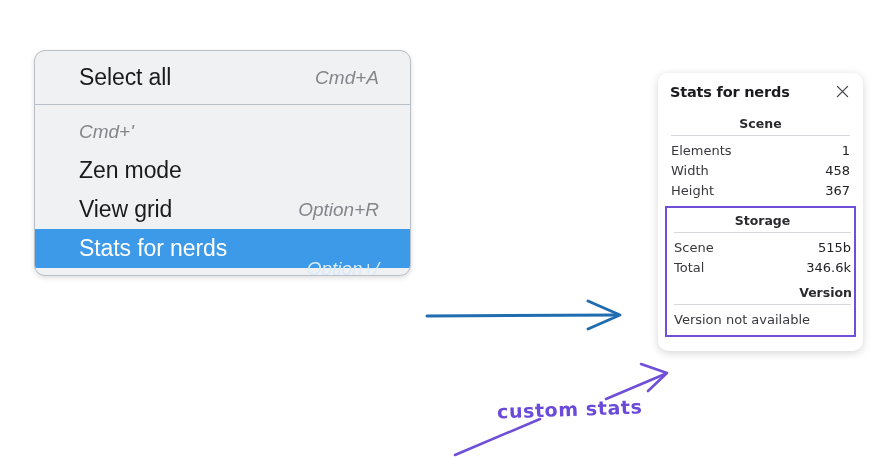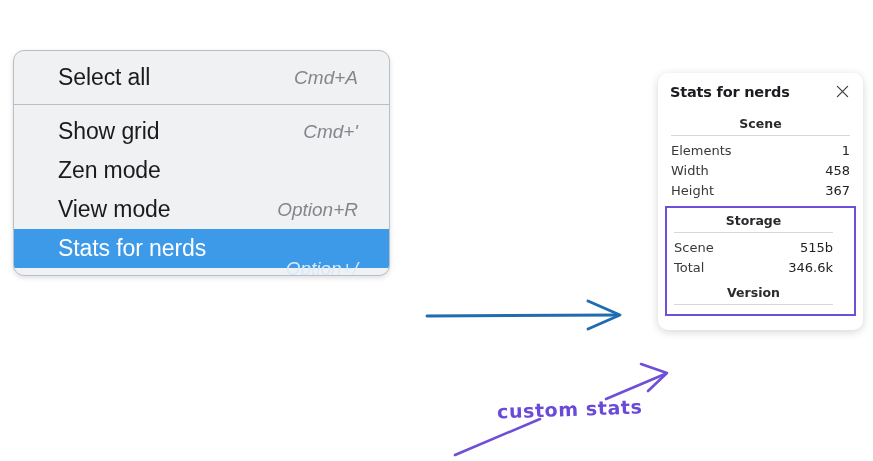--- a/index.html
+++ b/index.html
@@ -11,21 +11,21 @@
     height: 461px;
     background: #ffffff;
     font-family: "Liberation Sans", sans-serif;
     position: relative;
     overflow: hidden;
   }
 
   
   #context-menu {
     position: absolute;
-    left: 13px;
+    left: 34px;
     top: 50px;
     width: 377px;
     background: #f0f1f3;
     border: 1px solid #b9bfc6;
     border-radius: 11px;
     box-shadow: 0 2px 5px rgba(0,0,0,0.13);
     overflow: hidden;
     box-sizing: border-box;
   }
   .menu-group { padding: 7px 0; }
@@ -114,21 +114,21 @@
   }
   .stat-row .v { color: #222226; }
   .plain-row {
     font-size: 13px;
     color: #38383d;
     padding: 3px 1px;
   }
   #storage-version-box {
     border: 2px solid #6f4fd8;
     margin: 6px -5px 0 -5px;
-    padding: 3px 20px 5px 6px;
+    padding: 3px 2px 5px 6px;
     box-sizing: border-box;
   }
 
   
   #annotations {
     position: absolute;
     left: 0; top: 0;
     width: 873px; height: 461px;
     pointer-events: none;
   }
@@ -154,28 +154,27 @@
     <div class="menu-item">
       <span class="label">Select all</span>
       <span class="shortcut">Cmd+A</span>
     </div>
   </div>
 
   <div class="menu-sep"></div>
 
   <div class="menu-group">
     <div class="menu-item">
-      <span class="label">Show grid</span>
       <span class="shortcut">Cmd+'</span>
     </div>
     <div class="menu-item">
       <span class="label">Zen mode</span>
     </div>
     <div class="menu-item">
-      <span class="label">View mode</span>
+      <span class="label">View grid</span>
       <span class="shortcut">Option+R</span>
     </div>
     <div class="menu-item selected">
       <span class="label">Stats for nerds</span>
       <span class="shortcut">Option+/</span>
     </div>
   </div>
 
 </div>
 
@@ -214,22 +213,23 @@
         <span class="k">Scene</span>
         <span class="v">515b</span>
       </div>
       <div class="stat-row">
         <span class="k">Total</span>
         <span class="v">346.6k</span>
       </div>
     </div>
 
     <div>
-      <div class="section-head" style="padding-top:8px;">Version</div>
+      <div class="section-head" style="padding-top:8px;text-align:right;">Version</div>
       <div class="hrule"></div>
+      <div class="plain-row">Version not available</div>
     </div>
 
   </div>
 </div>
 
 <svg id="annotations">
 
   <g>
     <path d="M427 316 L617 315" stroke="#1f6cb0" stroke-width="3" fill="none" stroke-linecap="round"></path>
     <path d="M588 301 L620 315 L588 329" stroke="#1f6cb0" stroke-width="3" fill="none" stroke-linecap="round" stroke-linejoin="round"></path>

